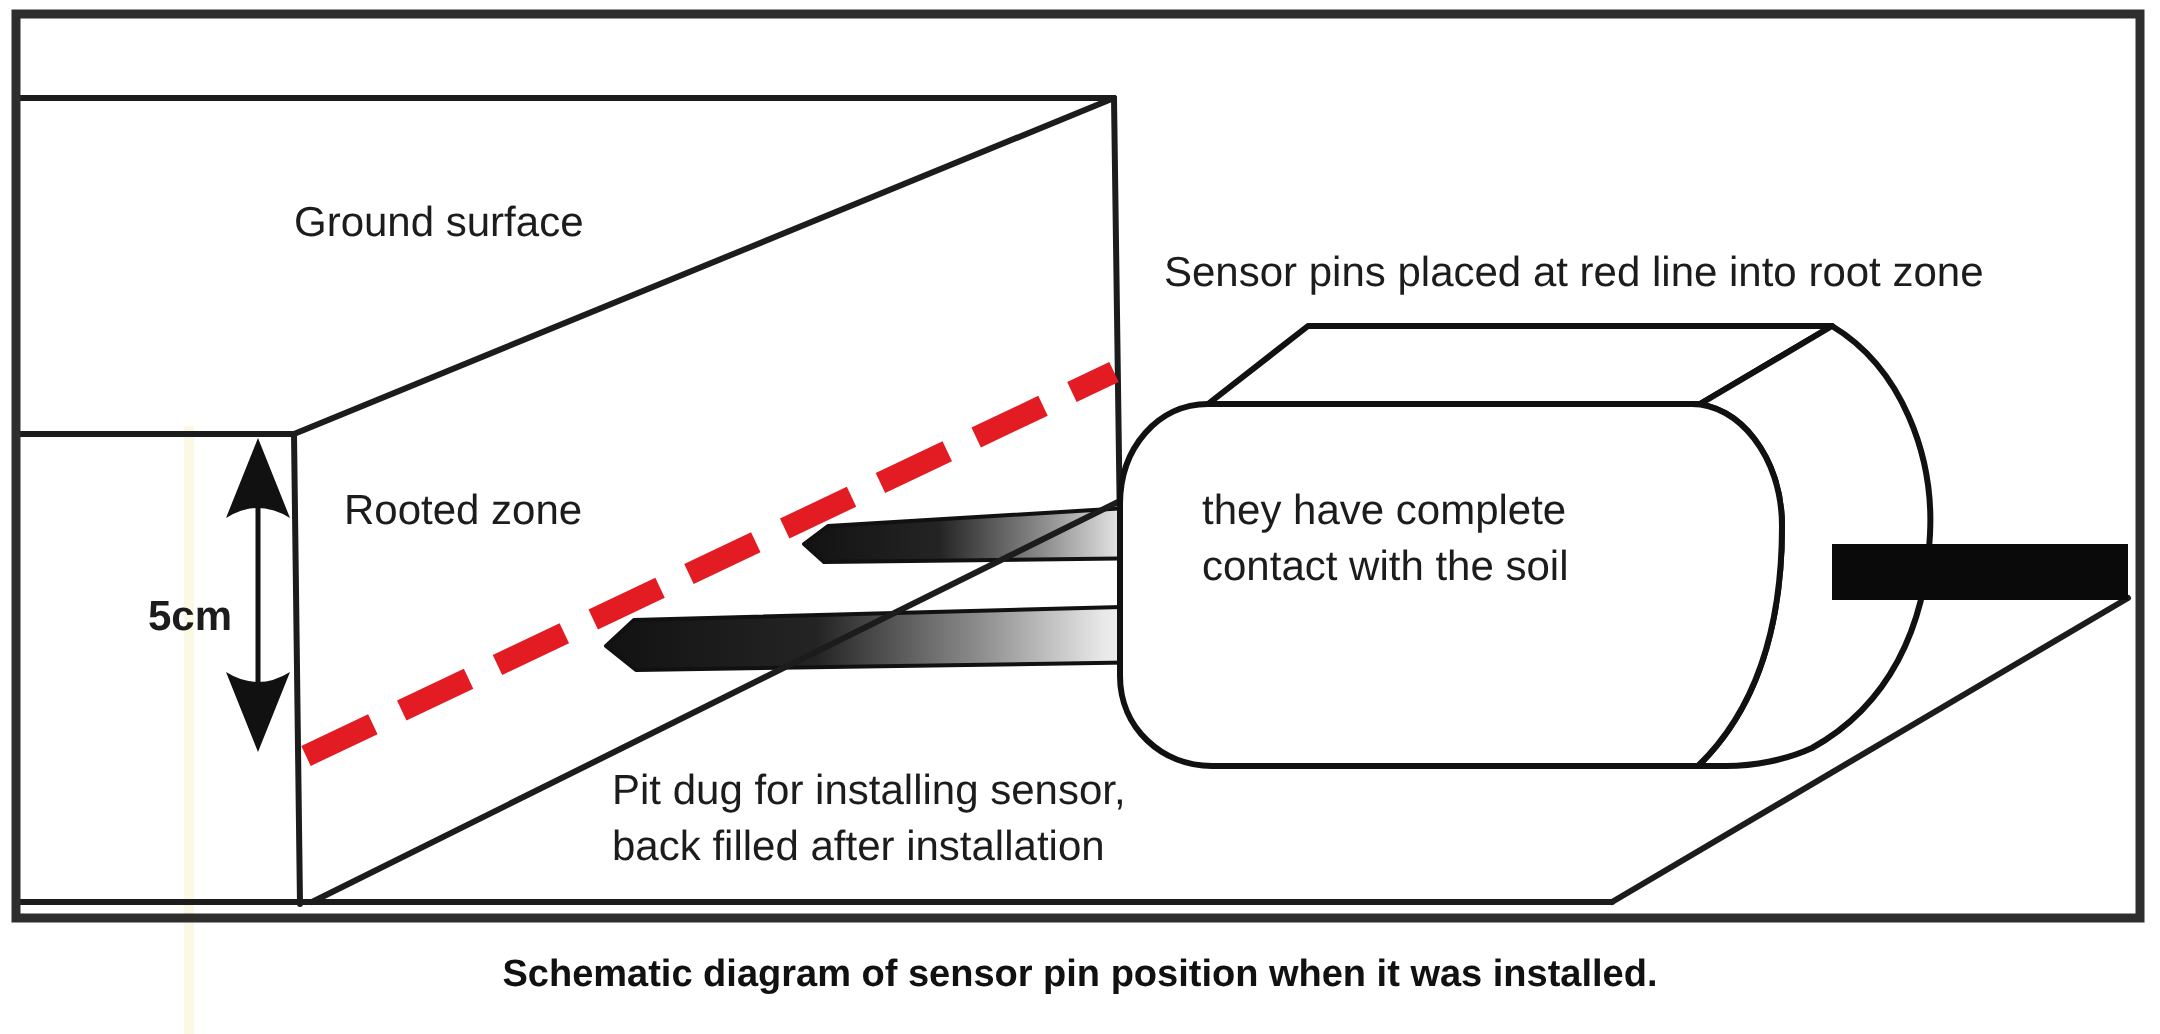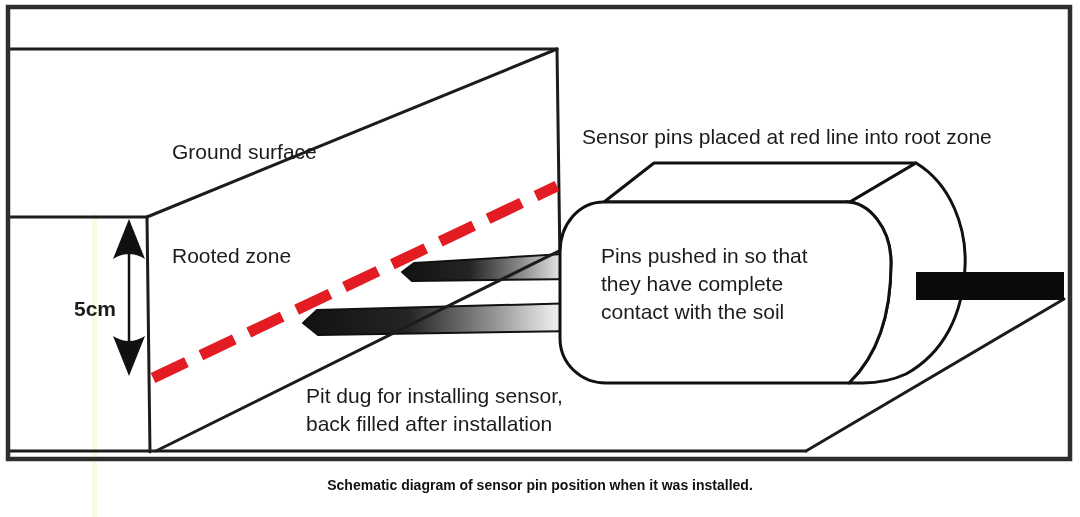--- a/index.html
+++ b/index.html
@@ -17,21 +17,21 @@
     font-size:21px;
     line-height:28px;
     color:#1c1c1c;
     white-space:nowrap;
   }
   .caption{
     position:absolute;
     left:0;top:477px;width:1080px;
     text-align:center;
     font-weight:bold;
-    font-size:14px;
+    font-size:19px;
     color:#111;
   }
 </style>
 </head>
 <body>
 
 <div class="figure">
 
   <svg class="art" viewBox="0 0 1080 517">
     <defs>
@@ -85,30 +85,29 @@
 
     <g fill="#111" stroke="none">
       <line x1="129" y1="240" x2="129" y2="352" stroke="#111" stroke-width="2.5"></line>
       <path d="M 129 219 L 113 259 Q 129 249 145 259 Z"></path>
       <path d="M 129 376 L 113 336 Q 129 346 145 336 Z"></path>
     </g>
 
     <rect x="8" y="7" width="1062" height="452" fill="none" stroke="#2e2e2e" stroke-width="4.5"></rect>
   </svg>
 
-  <div class="lbl" style="left:172px;top:98px;margin-top:40px;">Ground surface</div>
+  <div class="lbl" style="left:147px;top:98px;">Ground surface</div>
 
   <div class="lbl" style="left:582px;top:103px;margin-top:20px;">Sensor pins placed at red line into root zone</div>
 
   <div class="lbl" style="left:172px;top:242px;">Rooted zone</div>
 
   <div class="lbl" style="left:74px;top:295px;font-weight:bold;">5cm</div>
 
   <div class="lbl" style="left:601px;top:242px;">
-    <div>Pins pushed in so that</div>
     <div>they have complete</div>
     <div>contact with the soil</div>
   </div>
 
   <div class="lbl" style="left:306px;top:382px;">
     <div>Pit dug for installing sensor,</div>
     <div>back filled after installation</div>
   </div>
 
   <div class="caption">Schematic diagram of sensor pin position when it was installed.</div>

